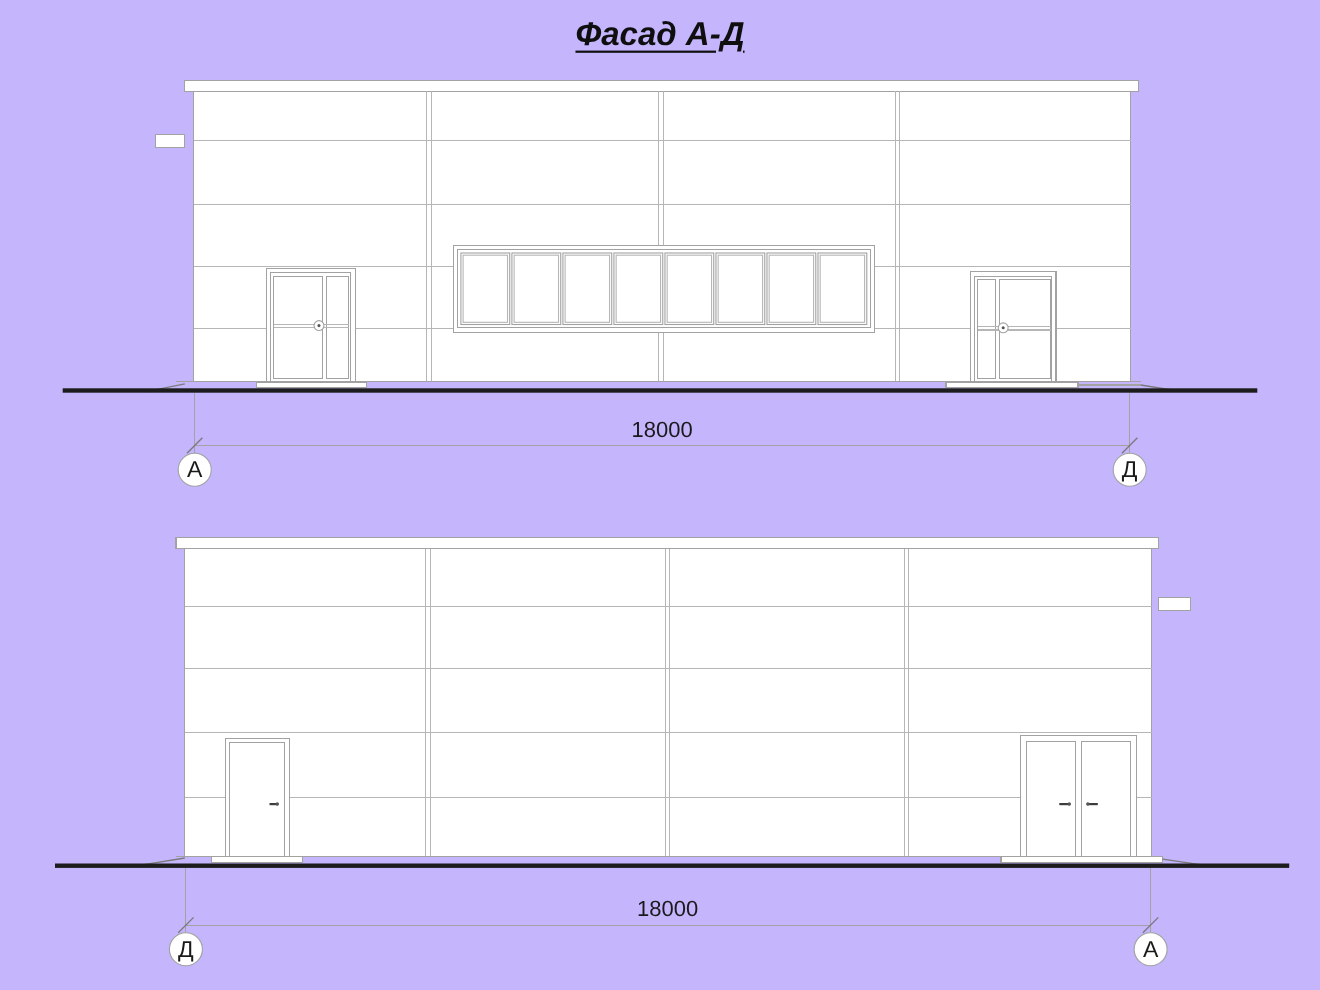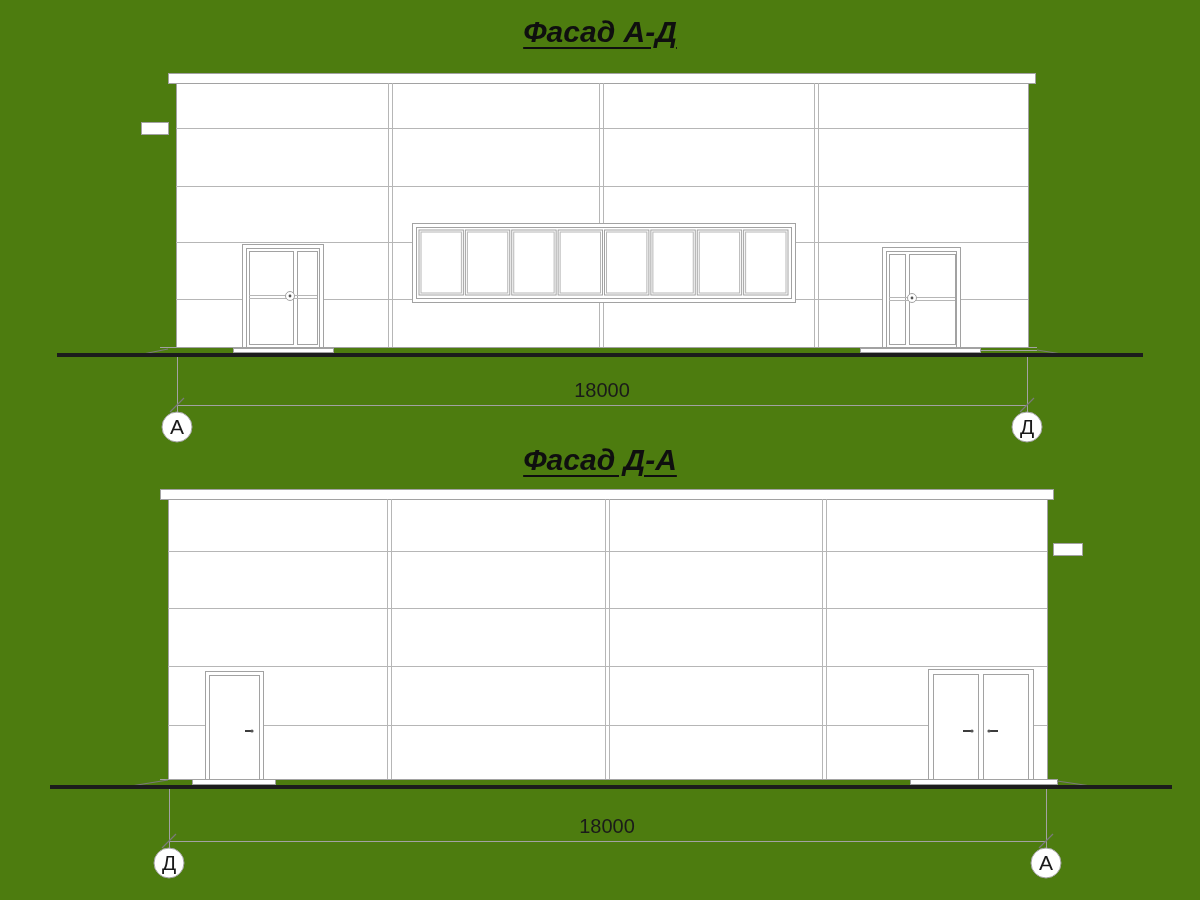--- a/index.html
+++ b/index.html
@@ -1,19 +1,19 @@
 <!DOCTYPE html>
 <html style="--line: #a2a2a2; --line-light: #b6b6b6; --ground: #1c1c1c; --text: #1a1a1a; --tick: #7a7a7a;"><head>
 <meta charset="utf-8">
 <style>
   html,body{margin:0;padding:0;background:#fff;}
   :root{
     --line:#a2a2a2; --line-light:#b6b6b6; --ground:#1c1c1c; --text:#1a1a1a; --tick:#7a7a7a;
   }
-  .sheet{position:relative;width:1200px;height:900px;background:#4d7c0f;overflow:hidden;
+  .sheet{position:relative;width:1200px;height:900px;background:#c4b5fd;overflow:hidden;
          font-family:"Liberation Sans",sans-serif;}
   .title{position:absolute;left:0;width:100%;text-align:center;
          font:italic 700 30px/36px "Liberation Sans",sans-serif;color:#0f0f0f;}
   .title span{text-decoration:underline;text-decoration-thickness:2px;text-underline-offset:5px;}
   #title-ad{top:14px;}
   #title-da{top:442px;}
   svg.canvas{position:absolute;left:0;top:0;}
   .ln {stroke:var(--line);fill:none;shape-rendering:crispEdges;}
   .lnf{stroke:var(--line);fill:#fff;shape-rendering:crispEdges;}
   .ln2{stroke:var(--line-light);fill:none;shape-rendering:crispEdges;}
@@ -29,23 +29,20 @@
   .dimtxt{font-size:20px;text-anchor:middle;}
   .axtxt{font-size:21px;text-anchor:middle;}
 </style>
 </head>
 <body>
 
 <div class="sheet">
 
   <div class="title" id="title-ad">
     <span>Фасад А-Д</span>
-  </div>
-  <div class="title" id="title-da">
-    <span>Фасад Д-А</span>
   </div>
 
   <svg class="canvas" width="1200" height="900" viewBox="0 0 1200 900">
 
     <g>
 
       <rect class="lnf" x="176" y="83" width="852" height="264"></rect>
       <rect class="lnf" x="168" y="73" width="867" height="10"></rect>
 
       <line class="ln2" x1="176" y1="128" x2="1028" y2="128"></line>

